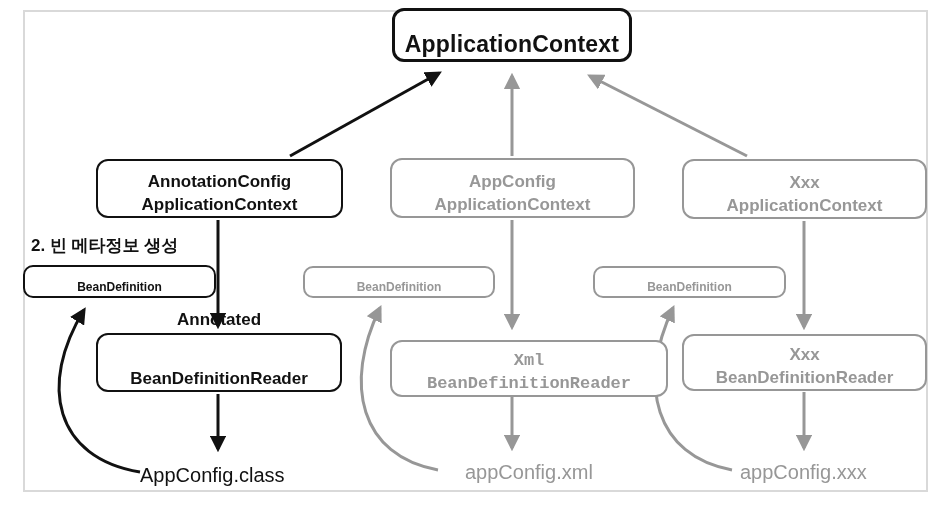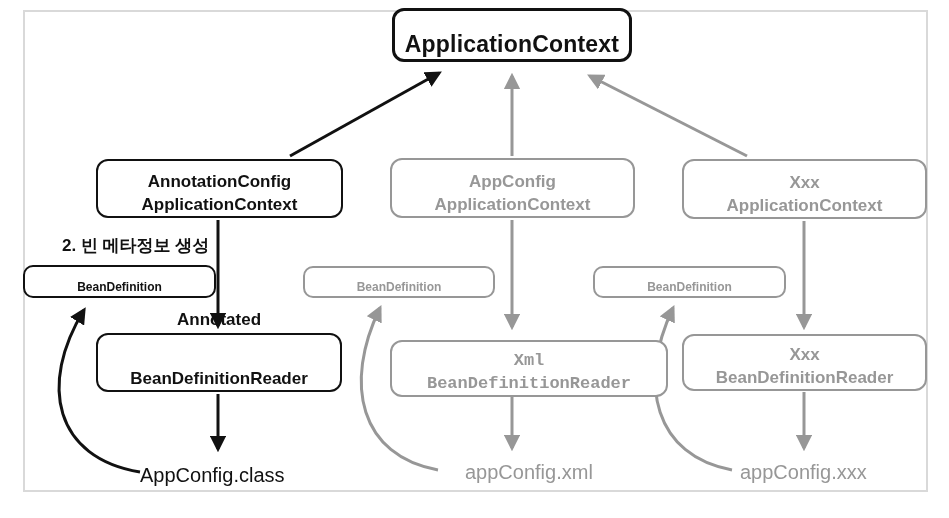--- a/index.html
+++ b/index.html
@@ -70,21 +70,21 @@
 
   <div class="box dark ctx-title" style="left:392px; top:8px; width:240px; height:54px;">
     <span>ApplicationContext</span>
   </div>
 
   <div class="box dark two-line" style="left:96px; top:159px; width:247px; height:59px; border-width:2.5px;">
     <span>AnnotationConfig</span>
     <span>ApplicationContext</span>
   </div>
 
-  <div class="step-label" style="left:31px; top:234px;margin-left:31px;">2. 빈 메타정보 생성</div>
+  <div class="step-label" style="left:31px; top:234px;">2. 빈 메타정보 생성</div>
 
   <div class="box dark bean" style="left:23px; top:265px; width:193px; height:33px; border-width:2.5px;">
     <span>BeanDefinition</span>
   </div>
 
   <div class="box dark two-line" style="left:96px; top:333px; width:246px; height:59px; border-width:2.5px;gap:36px;">
     <span>Annotated</span>
     <span>BeanDefinitionReader</span>
   </div>
 

